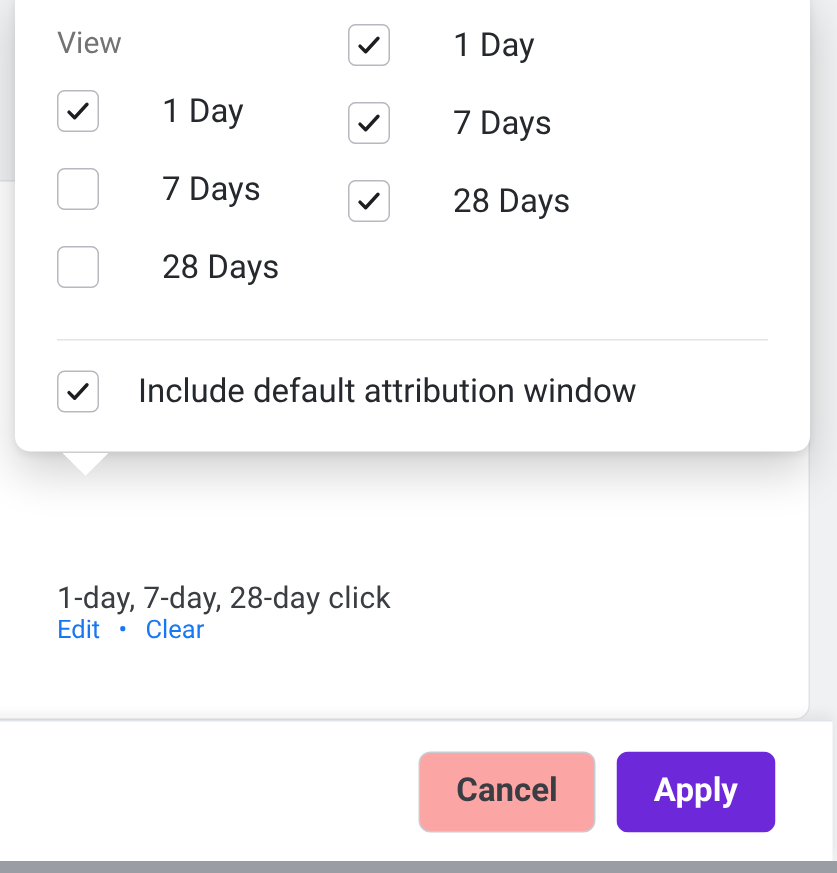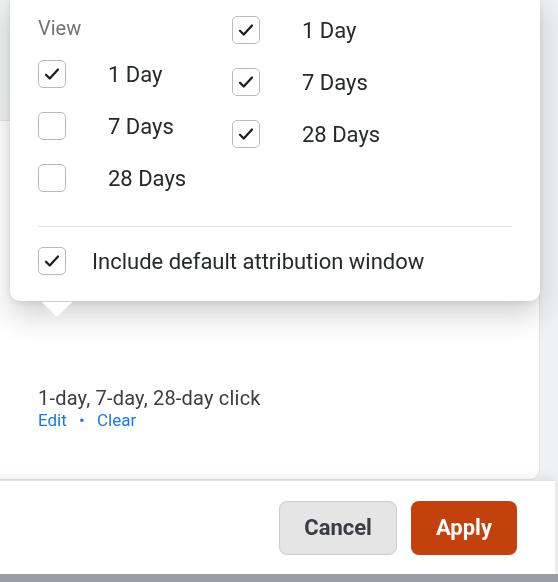--- a/index.html
+++ b/index.html
@@ -68,26 +68,26 @@
     font-size: 22px;
     font-weight: 700;
     border-radius: 8px;
     display: inline-flex;
     align-items: center;
     justify-content: center;
     cursor: pointer;
     border: 1px solid transparent;
   }
   .btn-secondary {
-    background: #e5e5e5;
+    background: #fca5a5;
     color: #3a3d42;
     border: 1px solid #c9ccd1;
   }
   .btn-primary {
-    background: #c2410c;
+    background: #6d28d9;
     color: #fff;
   }
   .bottom-shadow {
     position: absolute;
     left: 0; top: 574px;
     width: 558px; height: 8px;
     background: #9a9ea4;
   }
 
   

